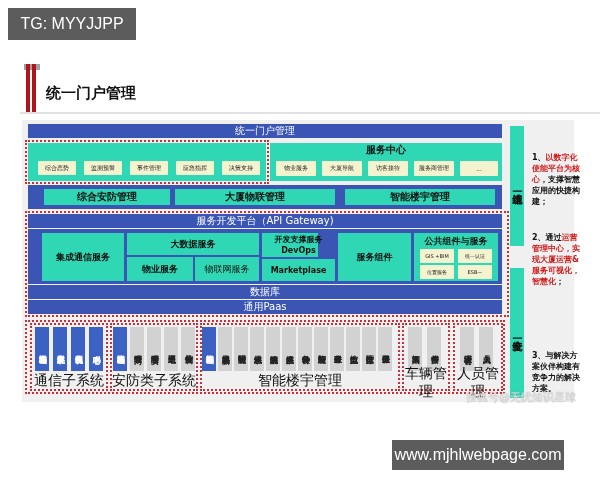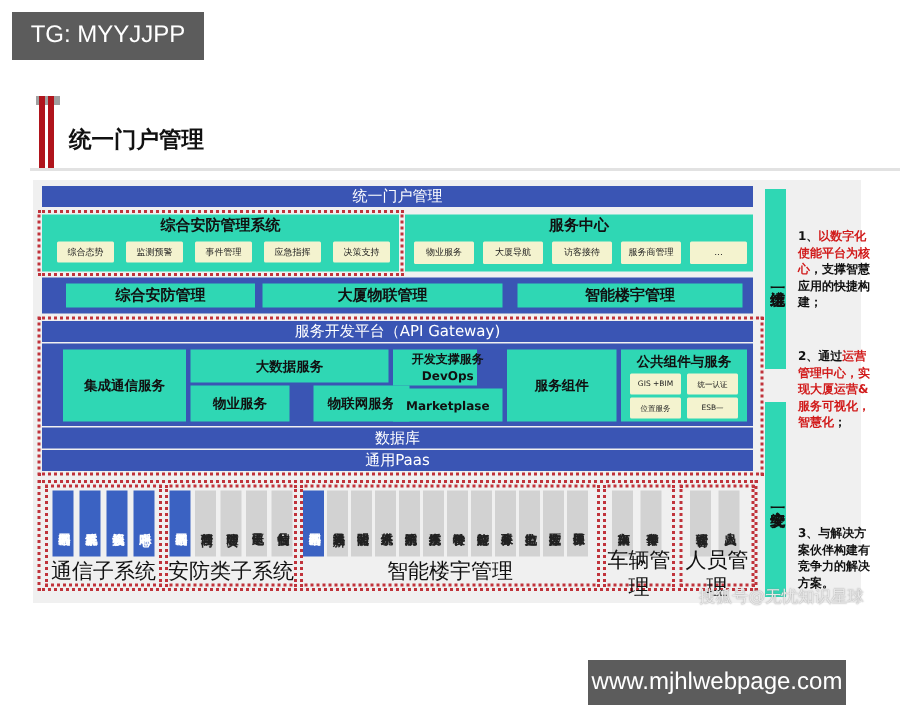--- a/index.html
+++ b/index.html
@@ -39,21 +39,20 @@
 <div class="title-bar2"></div>
 <div class="title">统一门户管理</div>
 <div class="title-line"></div>
 
 <div class="panel"></div>
 
 <div class="abs blue center" style="left:28px;top:124px;width:474px;height:14px;font-size:10px;">统一门户管理</div>
 
 <div class="abs dotred" style="left:25px;top:140px;width:244px;height:44px;"></div>
 <div class="abs teal" style="left:28px;top:143px;width:238px;height:38px;">
-  <div class="abs center" style="left:0;top:1px;width:238px;height:12px;font-size:10px;font-weight:bold;">综合安防管理系统</div>
   <div class="abs chip center" style="left:10px;top:18px;width:38px;height:14px;">综合态势</div>
   <div class="abs chip center" style="left:56px;top:18px;width:38px;height:14px;">监测预警</div>
   <div class="abs chip center" style="left:102px;top:18px;width:38px;height:14px;">事件管理</div>
   <div class="abs chip center" style="left:148px;top:18px;width:38px;height:14px;">应急指挥</div>
   <div class="abs chip center" style="left:194px;top:18px;width:38px;height:14px;">决策支持</div>
 </div>
 
 <div class="abs teal" style="left:270px;top:143px;width:232px;height:38px;">
   <div class="abs center" style="left:0;top:1px;width:232px;height:12px;font-size:10px;font-weight:bold;">服务中心</div>
   <div class="abs chip center" style="left:6px;top:18px;width:40px;height:15px;">物业服务</div>
@@ -67,21 +66,21 @@
 <div class="abs teal center" style="left:44px;top:189px;width:126px;height:16px;font-size:10px;font-weight:bold;">综合安防管理</div>
 <div class="abs teal center" style="left:175px;top:189px;width:160px;height:16px;font-size:10px;font-weight:bold;">大厦物联管理</div>
 <div class="abs teal center" style="left:345px;top:189px;width:150px;height:16px;font-size:10px;font-weight:bold;">智能楼宇管理</div>
 
 <div class="abs dotred" style="left:25px;top:211px;width:484px;height:106px;"></div>
 <div class="abs blue center" style="left:28px;top:214px;width:474px;height:14px;font-size:10px;">服务开发平台（API Gateway)</div>
 <div class="abs blue" style="left:28px;top:229px;width:474px;height:55px;"></div>
 <div class="abs teal center" style="left:42px;top:233px;width:82px;height:48px;font-size:9px;font-weight:bold;">集成通信服务</div>
 <div class="abs teal center" style="left:127px;top:233px;width:132px;height:22px;font-size:9px;font-weight:bold;">大数据服务</div>
 <div class="abs teal center" style="left:127px;top:257px;width:66px;height:24px;font-size:9px;font-weight:bold;">物业服务</div>
-<div class="abs teal center" style="left:209px;top:257px;width:64px;height:24px;font-size:9px;font-weight:bold;text-align:right;">物联网服务</div>
+<div class="abs teal center" style="left:195px;top:257px;width:64px;height:24px;font-size:9px;font-weight:normal;text-align:right;">物联网服务</div>
 <div class="abs teal" style="left:262px;top:233px;width:56px;height:24px;">
   <div class="abs center" style="left:0;top:1px;width:73px;height:11px;font-size:8px;font-weight:bold;">开发支撑服务</div>
   <div class="abs center" style="left:0;top:12px;width:73px;height:11px;font-size:8px;font-weight:bold;">DevOps</div>
 </div>
 <div class="abs teal center" style="left:262px;top:259px;width:73px;height:22px;font-size:8px;font-weight:bold;">Marketplase</div>
 <div class="abs teal center" style="left:338px;top:233px;width:73px;height:48px;font-size:9px;font-weight:bold;">服务组件</div>
 <div class="abs teal" style="left:414px;top:233px;width:84px;height:48px;">
   <div class="abs center" style="left:0;top:2px;width:84px;height:12px;font-size:9px;font-weight:bold;">公共组件与服务</div>
   <div class="abs chip center" style="left:6px;top:16px;width:34px;height:14px;font-size:5px;">GIS +BIM</div>
   <div class="abs chip center" style="left:44px;top:16px;width:34px;height:14px;font-size:5px;">统一认证</div>

